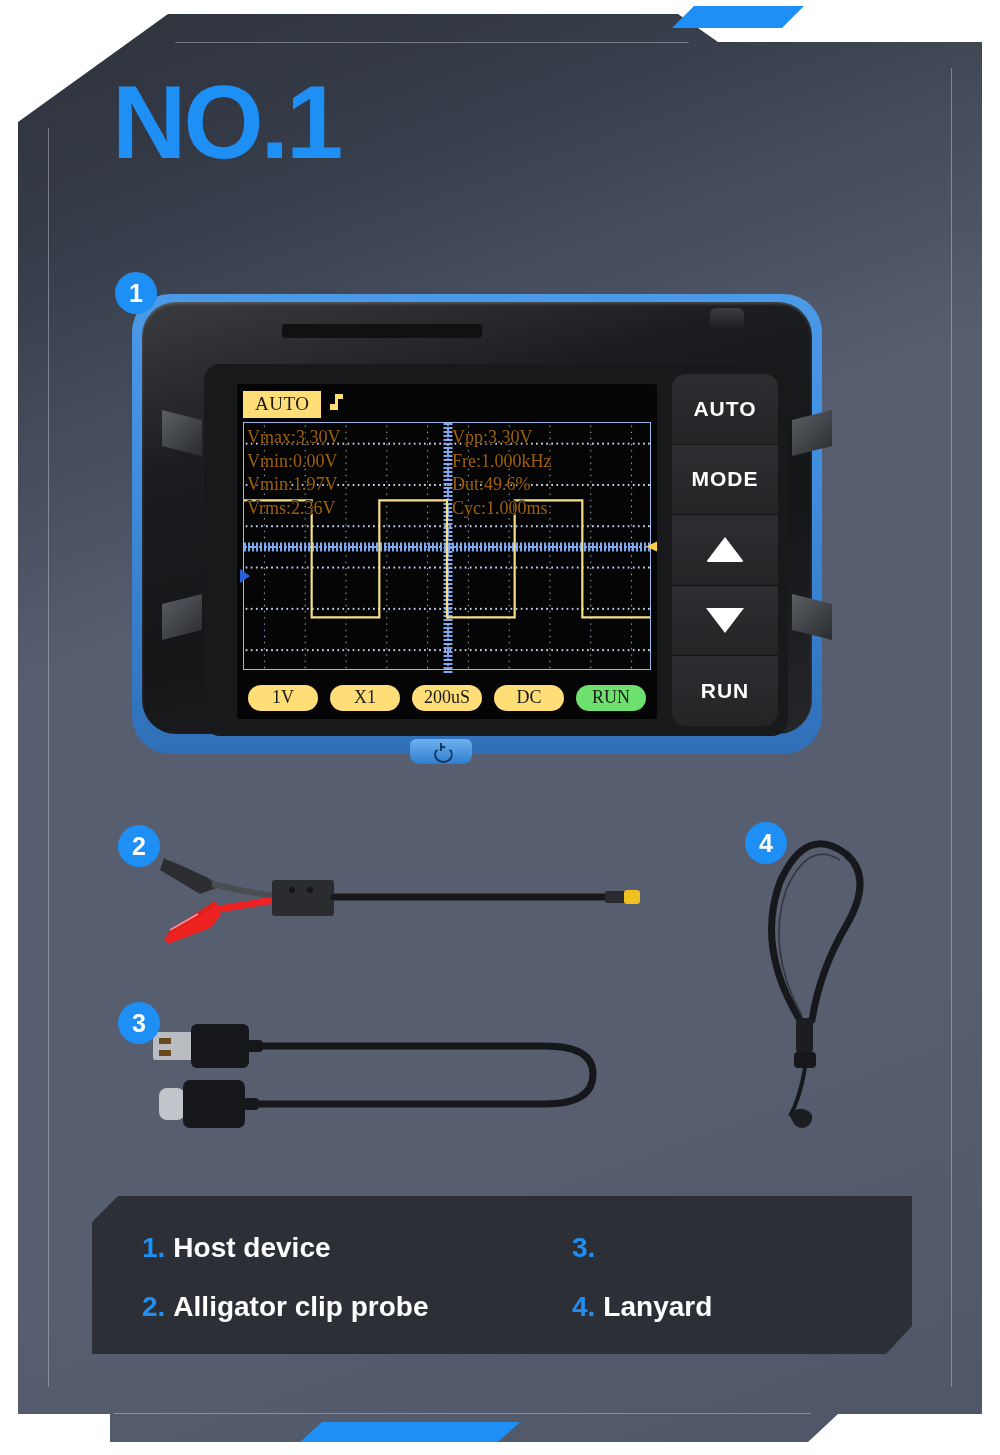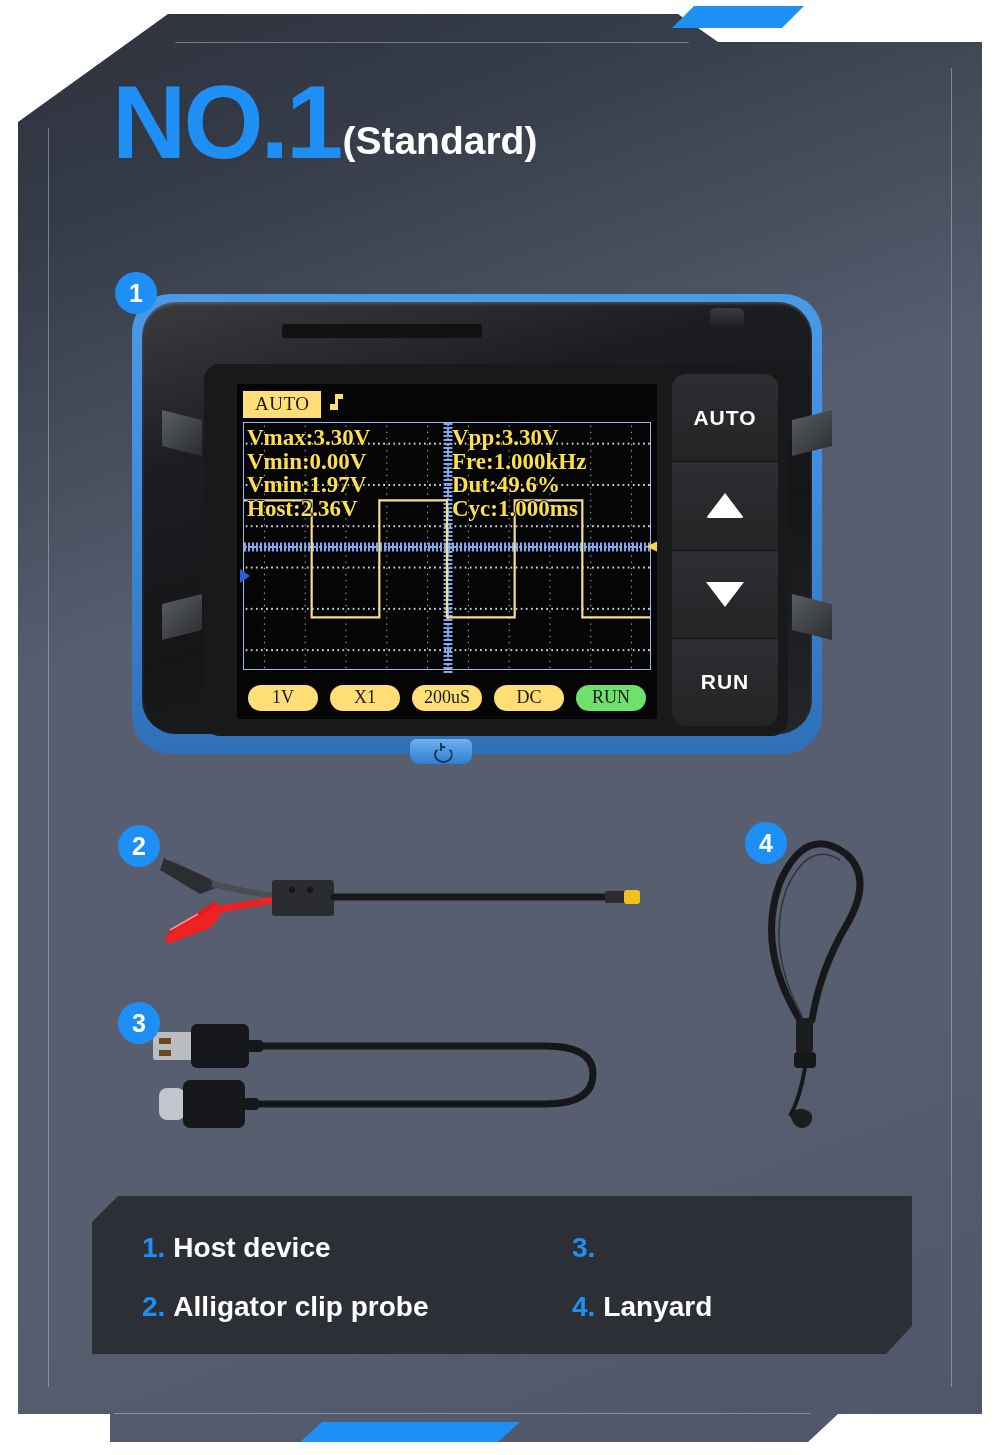--- a/index.html
+++ b/index.html
@@ -230,28 +230,27 @@
     background: #ffcf4d;
     clip-path: polygon(100% 0, 0 50%, 100% 100%);
   }
 
   
   .meas {
     position: absolute;
     top: 42px; left: 10px;
     width: 400px;
     font-family: "Liberation Serif", serif;
-    color: #fde047;
-    font-size: 23px;
+    color: #a16207;
+    font-size: 18px;
     line-height: 23.5px;
     display: grid;
     grid-template-columns: 205px auto;
     text-shadow: 0 0 1px #000, 1px 0 1px #000, -1px 0 1px #000, 0 1px 1px #000, 0 -1px 1px #000;
     pointer-events: none;
-    font-weight: bold;
   }
 
   .lcd-bottombar {
     position: absolute;
     left: 0; bottom: 8px;
     width: 100%;
     display: flex;
     justify-content: space-around;
     align-items: center;
     padding: 0 5px;
@@ -341,21 +340,20 @@
 <body>
 
 <div class="card">
   <div class="card-inner-line"></div>
 </div>
 <div class="accent-top"></div>
 <div class="accent-bottom"></div>
 
 <div class="title-row">
   <span class="title-main">NO.1</span>
-  <span class="title-sub">(Standard)</span>
 </div>
 
 <div class="badge" id="badge1">1</div>
 <div class="badge" id="badge2">2</div>
 <div class="badge" id="badge3">3</div>
 <div class="badge" id="badge4">4</div>
 
 <div class="device-wrap">
   <div class="device-glow"></div>
   <div class="device-body">
@@ -558,35 +556,36 @@
         <div class="trig-marker-right"></div>
       </div>
 
       <div class="meas">
         <span>Vmax:3.30V</span>
         <span>Vpp:3.30V</span>
         <span>Vmin:0.00V</span>
         <span>Fre:1.000kHz</span>
         <span>Vmin:1.97V</span>
         <span>Dut:49.6%</span>
-        <span>Host:2.36V</span>
+        <span>Vrms:2.36V</span>
         <span>Cyc:1.000ms</span>
       </div>
 
       <div class="lcd-bottombar">
         <span class="pill">1V</span>
         <span class="pill">X1</span>
         <span class="pill">200uS</span>
         <span class="pill">DC</span>
         <span class="pill run">RUN</span>
       </div>
     </div>
 
     <div class="btn-col">
       <div class="sbtn">AUTO</div>
+      <div class="sbtn">MODE</div>
       <div class="sbtn">
           <span class="tri-up"></span>
         </div>
       <div class="sbtn">
           <span class="tri-down"></span>
         </div>
       <div class="sbtn">RUN</div>
     </div>
 
     <div class="power-btn">

